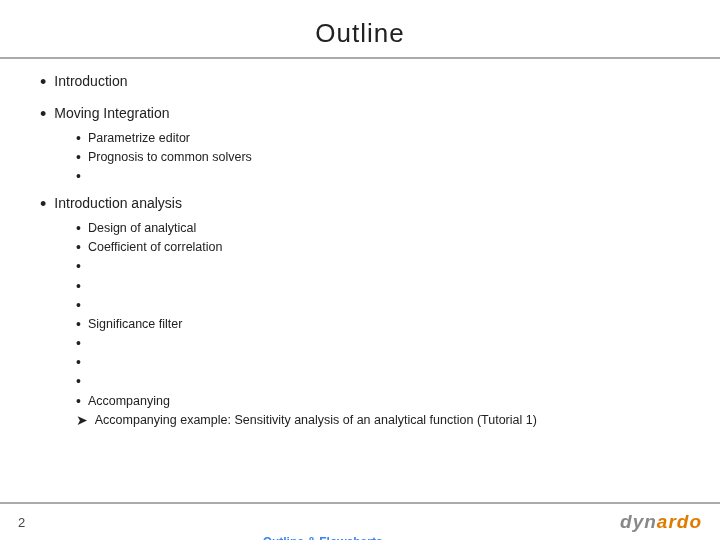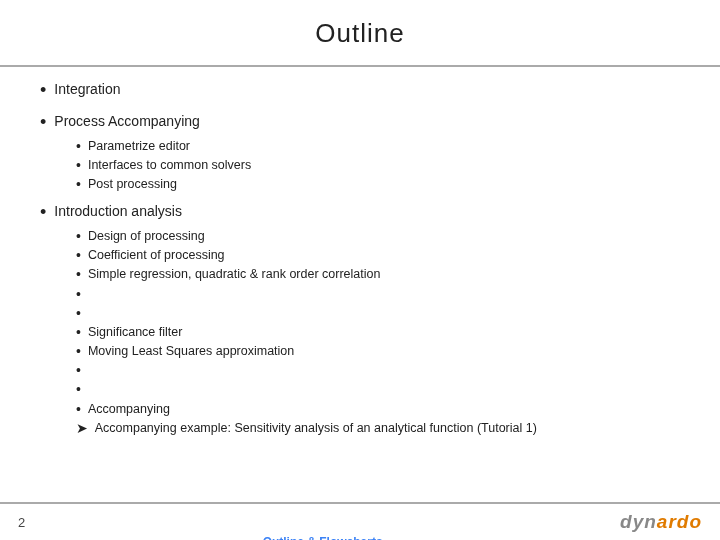--- a/index.html
+++ b/index.html
@@ -18,21 +18,21 @@
       width: 720px;
       height: 540px;
       display: flex;
       flex-direction: column;
       position: relative;
     }
 
     
     .title-area {
       text-align: center;
-      padding: 18px 40px 16px;
+      padding: 18px 40px 8px;
       border-bottom: 2px solid #aaa;
     }
 
     .slide-title {
       font-size: 26px;
       font-weight: normal;
       color: #222;
       letter-spacing: 1px;
     }
 
@@ -138,74 +138,71 @@
 <div class="slide">
 
   <div class="title-area">
     <h1 class="slide-title">Outline</h1>
   </div>
 
   <div class="content" id="content-area">
   <div class="top-level-item">
         <div class="top-level-label">
           <span class="bullet-dot">•</span>
-          <span>Integration</span>
+          <span>Introduction</span>
         </div>
       </div>
       <div class="top-level-item">
         <div class="top-level-label">
           <span class="bullet-dot">•</span>
-          <span>Process Accompanying</span>
+          <span>Moving Integration</span>
         </div>
         <div class="sub-items">
           <div class="sub-item">
             <span class="sub-bullet">•</span>
             <span>Parametrize editor</span>
           </div>
           <div class="sub-item">
             <span class="sub-bullet">•</span>
-            <span>Interfaces to common solvers</span>
-          </div>
-          <div class="sub-item">
-            <span class="sub-bullet">•</span>
-            <span>Post processing</span>
+            <span>Prognosis to common solvers</span>
+          </div>
+          <div class="sub-item">
+            <span class="sub-bullet">•</span>
           </div>
         </div>
       </div>
       <div class="top-level-item">
         <div class="top-level-label">
           <span class="bullet-dot">•</span>
           <span>Introduction analysis</span>
         </div>
         <div class="sub-items">
           <div class="sub-item">
             <span class="sub-bullet">•</span>
-            <span>Design of processing</span>
-          </div>
-          <div class="sub-item">
-            <span class="sub-bullet">•</span>
-            <span>Coefficient of processing</span>
-          </div>
-          <div class="sub-item">
-            <span class="sub-bullet">•</span>
-            <span>Simple regression, quadratic &amp; rank order correlation</span>
+            <span>Design of analytical</span>
+          </div>
+          <div class="sub-item">
+            <span class="sub-bullet">•</span>
+            <span>Coefficient of correlation</span>
+          </div>
+          <div class="sub-item">
+            <span class="sub-bullet">•</span>
           </div>
           <div class="sub-item">
             <span class="sub-bullet">•</span>
           </div>
           <div class="sub-item">
             <span class="sub-bullet">•</span>
           </div>
           <div class="sub-item">
             <span class="sub-bullet">•</span>
             <span>Significance filter</span>
           </div>
           <div class="sub-item">
             <span class="sub-bullet">•</span>
-            <span>Moving Least Squares approximation</span>
           </div>
           <div class="sub-item">
             <span class="sub-bullet">•</span>
           </div>
           <div class="sub-item">
             <span class="sub-bullet">•</span>
           </div>
           <div class="sub-item">
             <span class="sub-bullet">•</span>
             <span>Accompanying</span>

